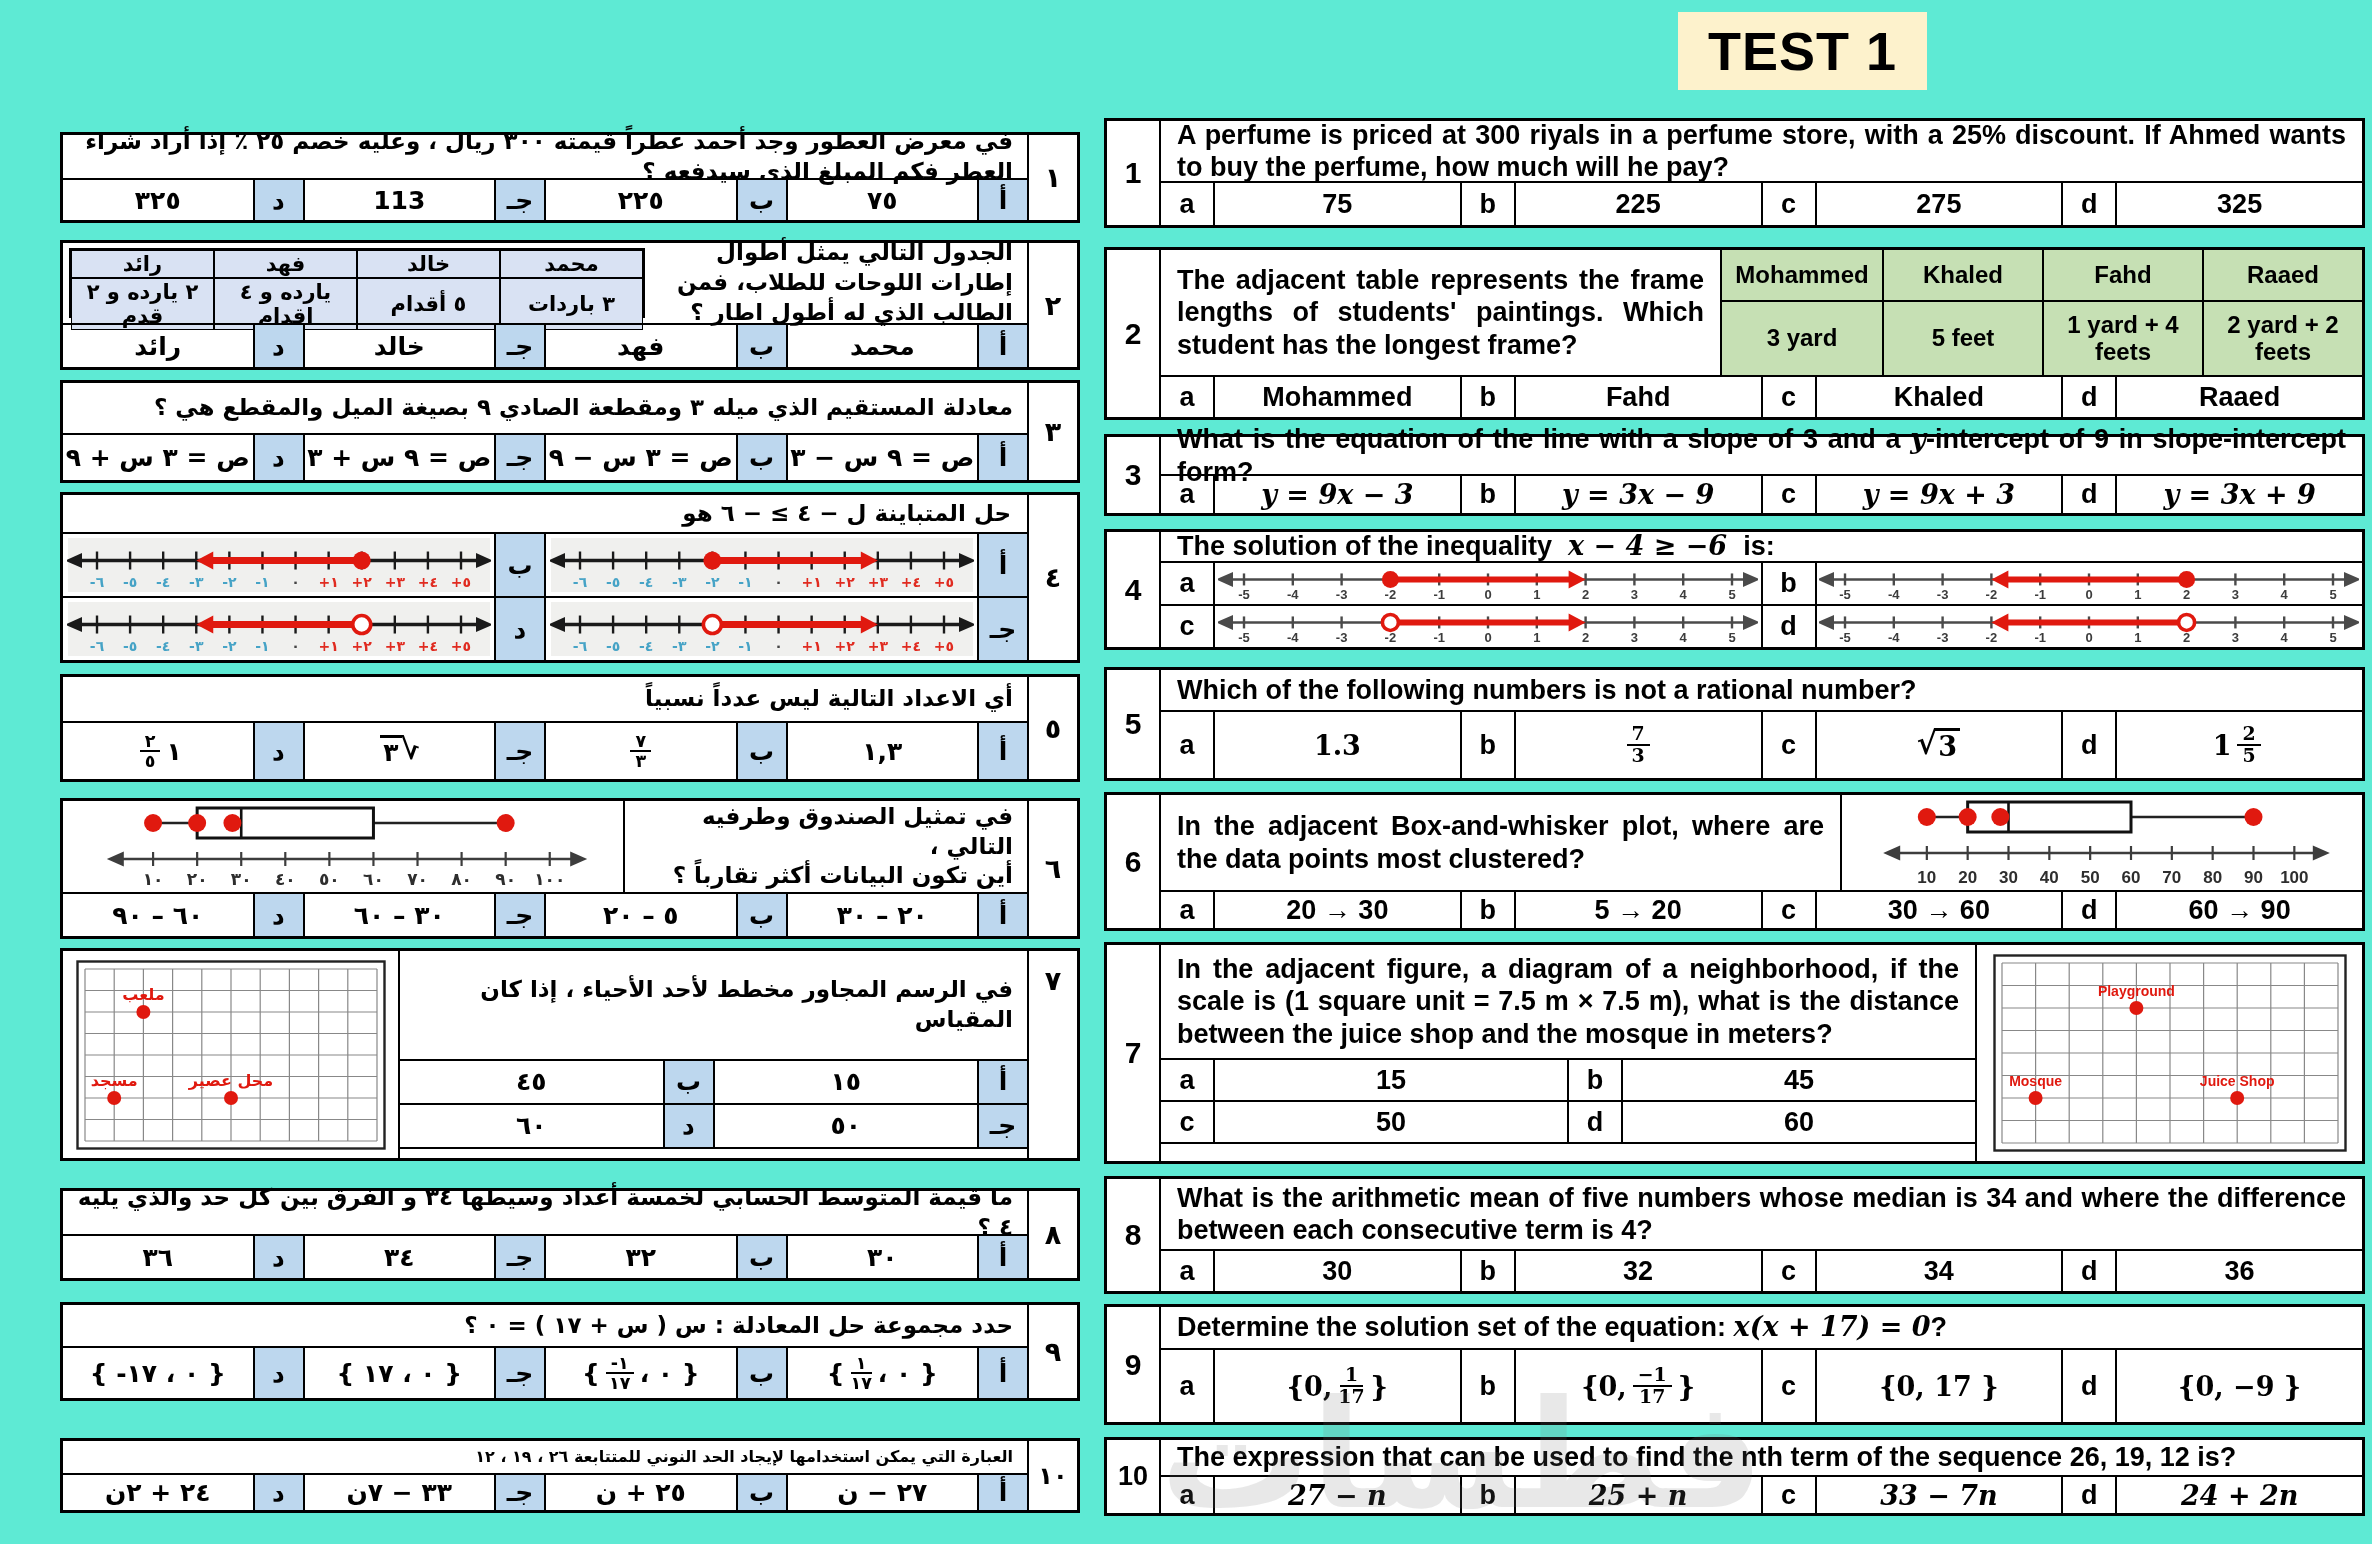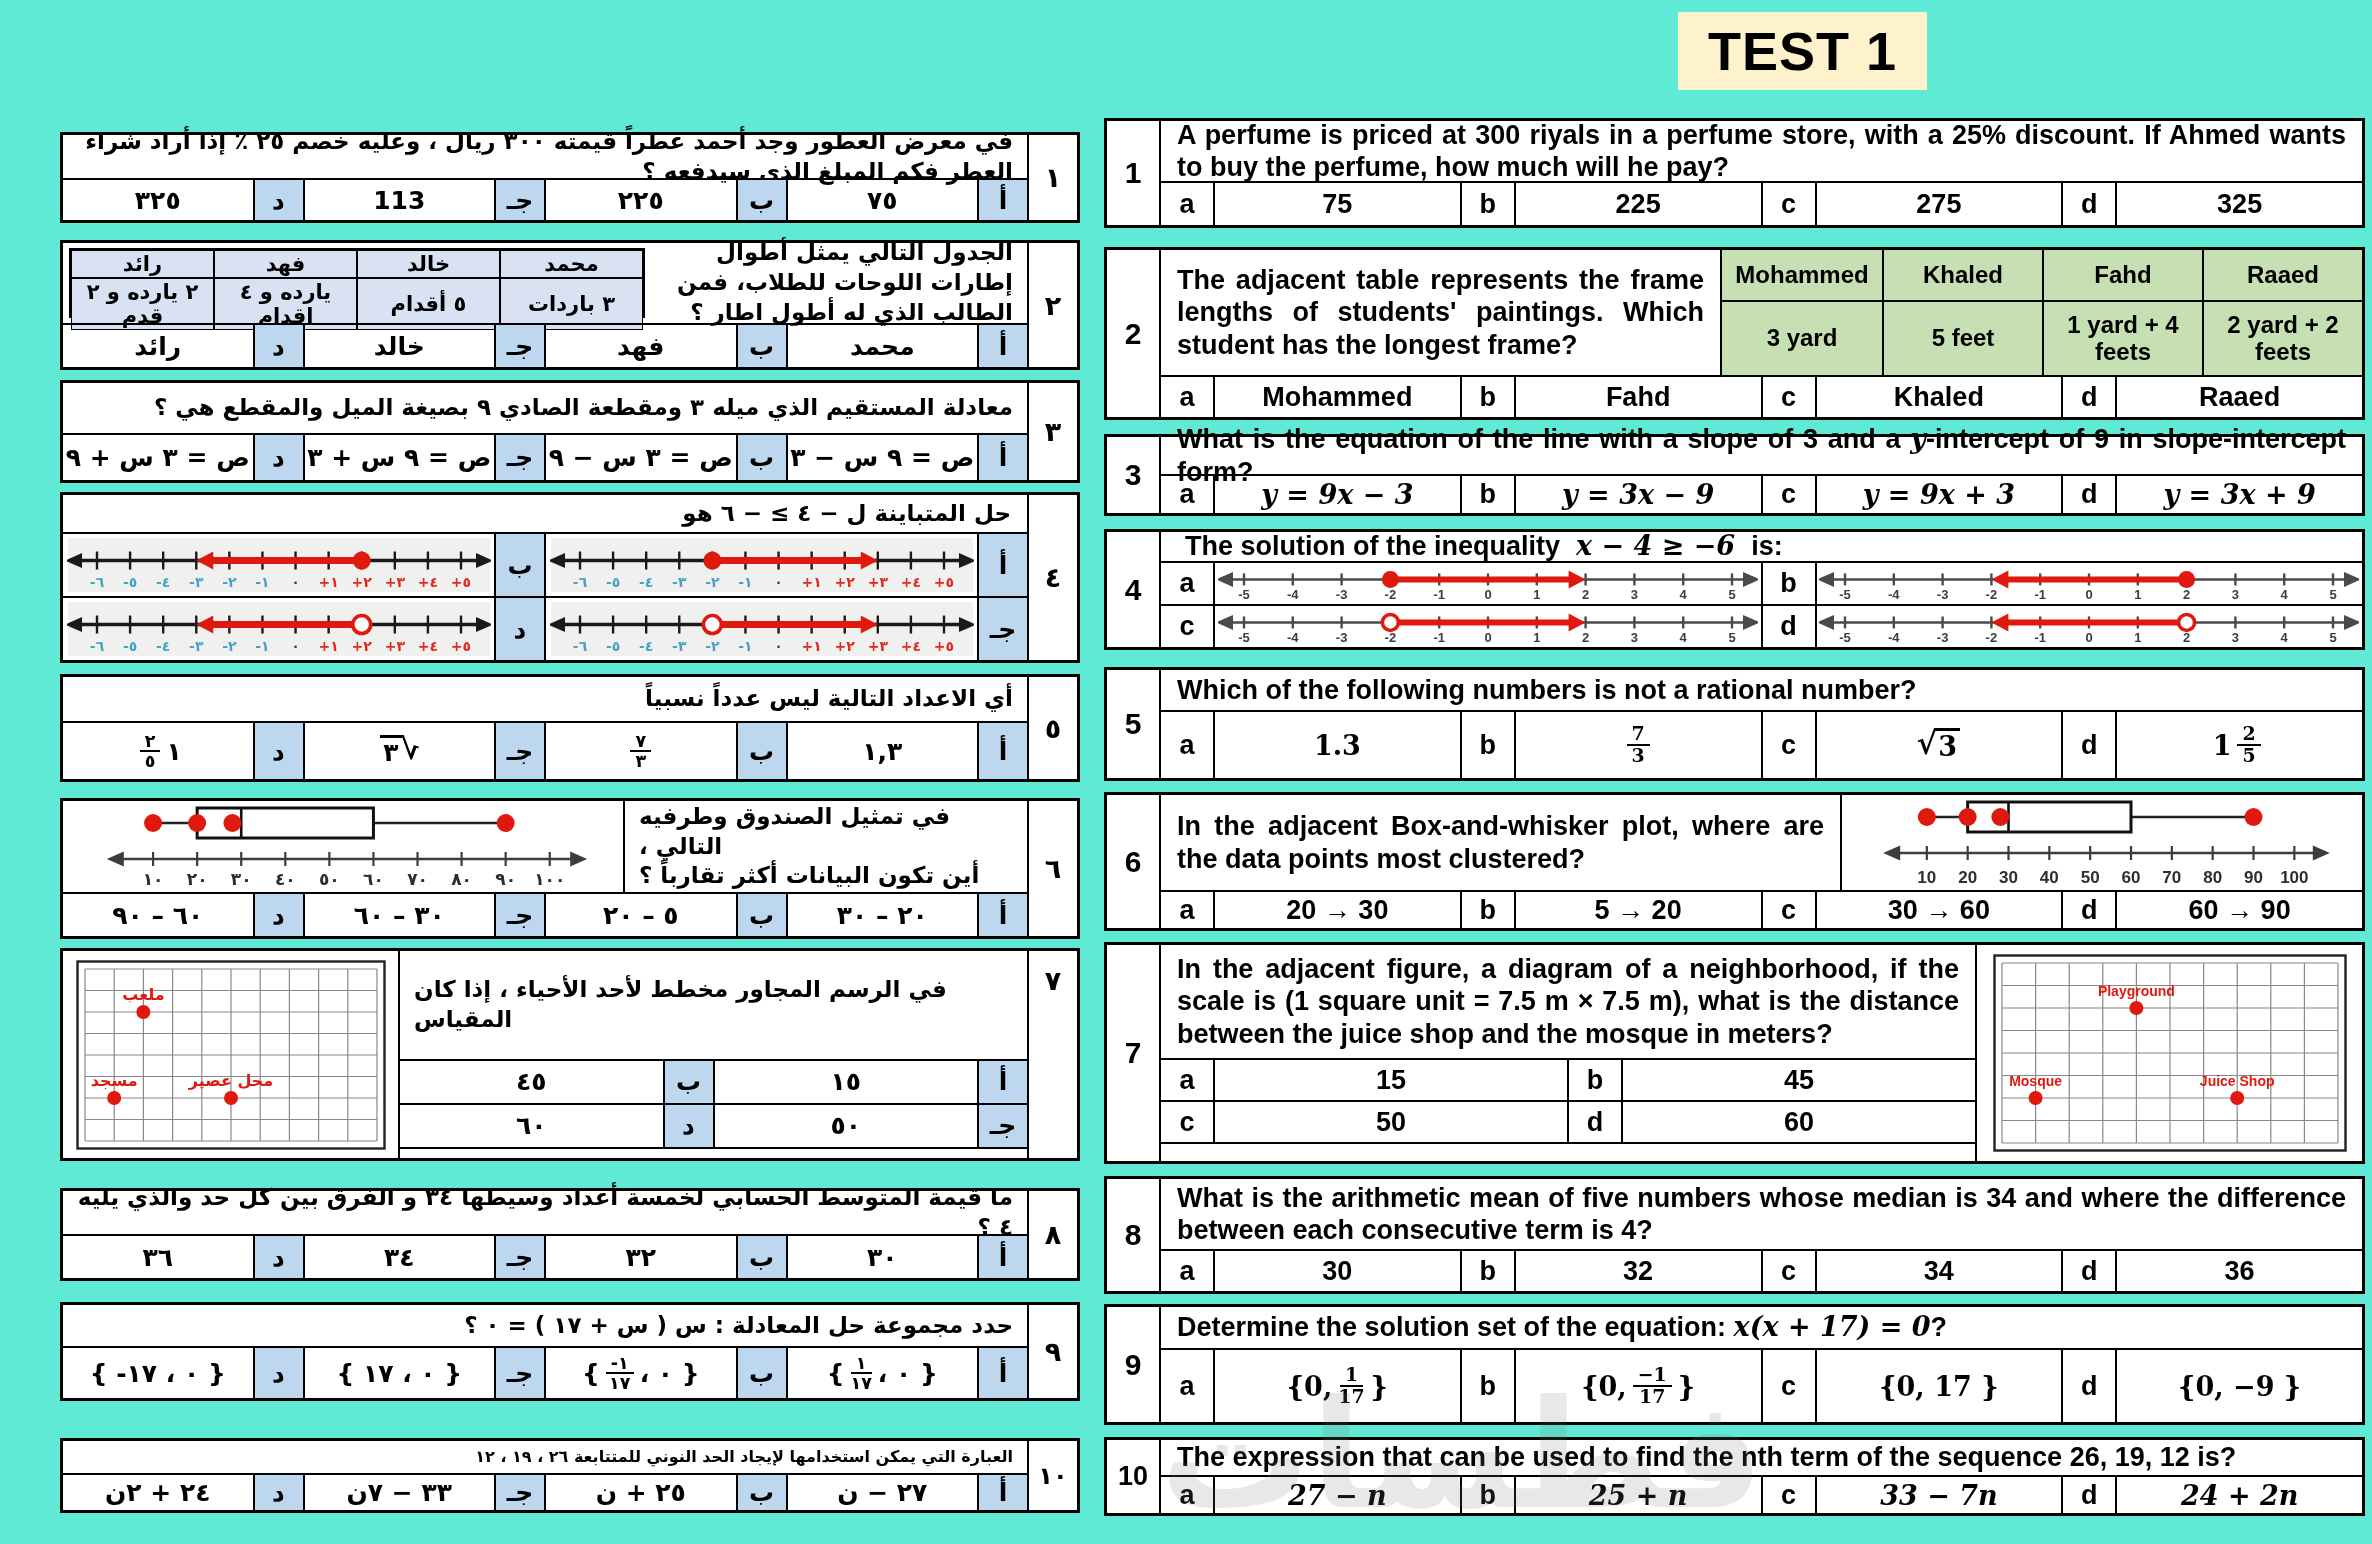--- a/index.html
+++ b/index.html
@@ -11,21 +11,21 @@
   .q.ar{left:60px;width:1020px;direction:rtl;font-family:"DejaVu Sans",sans-serif}
   .qnum{flex:0 0 52px;display:flex;align-items:center;justify-content:center;font-weight:bold;font-size:30px}
   .en .qnum{border-right:2.6px solid #000}
   .ar .qnum{flex:0 0 48px;border-left:2.6px solid #000;font-size:27px}
   .qbody{flex:1;display:flex;flex-direction:column;min-width:0}
   .qtext{flex:1 1 auto;display:flex;align-items:center;padding:4px 16px;font-weight:bold;font-size:27px;line-height:1.2;min-height:0}
   .ar .qtext{font-size:23px;padding:3px 14px;line-height:1.3}
   .jwrap{width:100%;text-align:justify}
   .ar .jwrap{text-align:right}
   .col{flex-direction:column;justify-content:center;align-items:flex-start}
-  .tline{width:100%;text-align:left}
+  .tline{width:100%;text-align:right}
   .qmain{flex:1 1 auto;display:flex;min-height:0}
   .opt-row{display:flex;border-top:2.6px solid #000;flex:0 0 auto}
   .opt-letter{flex:0 0 52px;display:flex;align-items:center;justify-content:center;font-weight:bold;font-size:27px;border-right:2.6px solid #000}
   .opt-val{flex:1;display:flex;align-items:center;justify-content:center;font-weight:bold;font-size:27px;border-right:2.6px solid #000;min-width:0;text-align:center}
   .ar .opt-letter{border-right:none;border-left:2.6px solid #000;background:#bdd7ee;flex:0 0 48px;font-size:25px}
   .ar .opt-val{border-right:none;border-left:2.6px solid #000;font-size:25px}
   .opt-line{flex:1;display:flex;align-items:center;justify-content:center;border-right:2.6px solid #000;min-width:0}
   .ar .opt-line{border-right:none;border-left:2.6px solid #000;background:#fff}
   .opt-row>*:last-child{border-right:none !important;border-left:none !important}
   .math-it{font-family:"DejaVu Serif",serif;font-style:italic;font-weight:bold}
@@ -127,21 +127,21 @@
         <div class="opt-val math-it">y = 9x + 3</div>
         <div class="opt-letter">d</div>
         <div class="opt-val math-it">y = 3x + 9</div>
       </div>
     </div>
   </div>
 
   <div class="q en" style="top:529px;height:121px">
     <div class="qnum">4</div>
     <div class="qbody">
-      <div class="qtext" style="padding:2px 24px">
+      <div class="qtext" style="padding:2px 16px">
           <div style="width:100%">
         <span>The solution of the inequality</span><span class="math-it gap">x − 4 ≥ −6</span><span>is:</span>
       </div>
         </div>
       <div class="opt-row" style="height:41px">
         <div class="opt-letter">a</div>
         <div class="opt-line">
             <svg xmlns="http://www.w3.org/2000/svg" width="540" height="38">
               <line x1="9" y1="14.44" x2="531" y2="14.44" stroke="#4a4a4a" stroke-width="2.6"></line>
               <polygon points="-2,14.44 15,6.9399999999999995 15,21.939999999999998" fill="#4a4a4a"></polygon>

